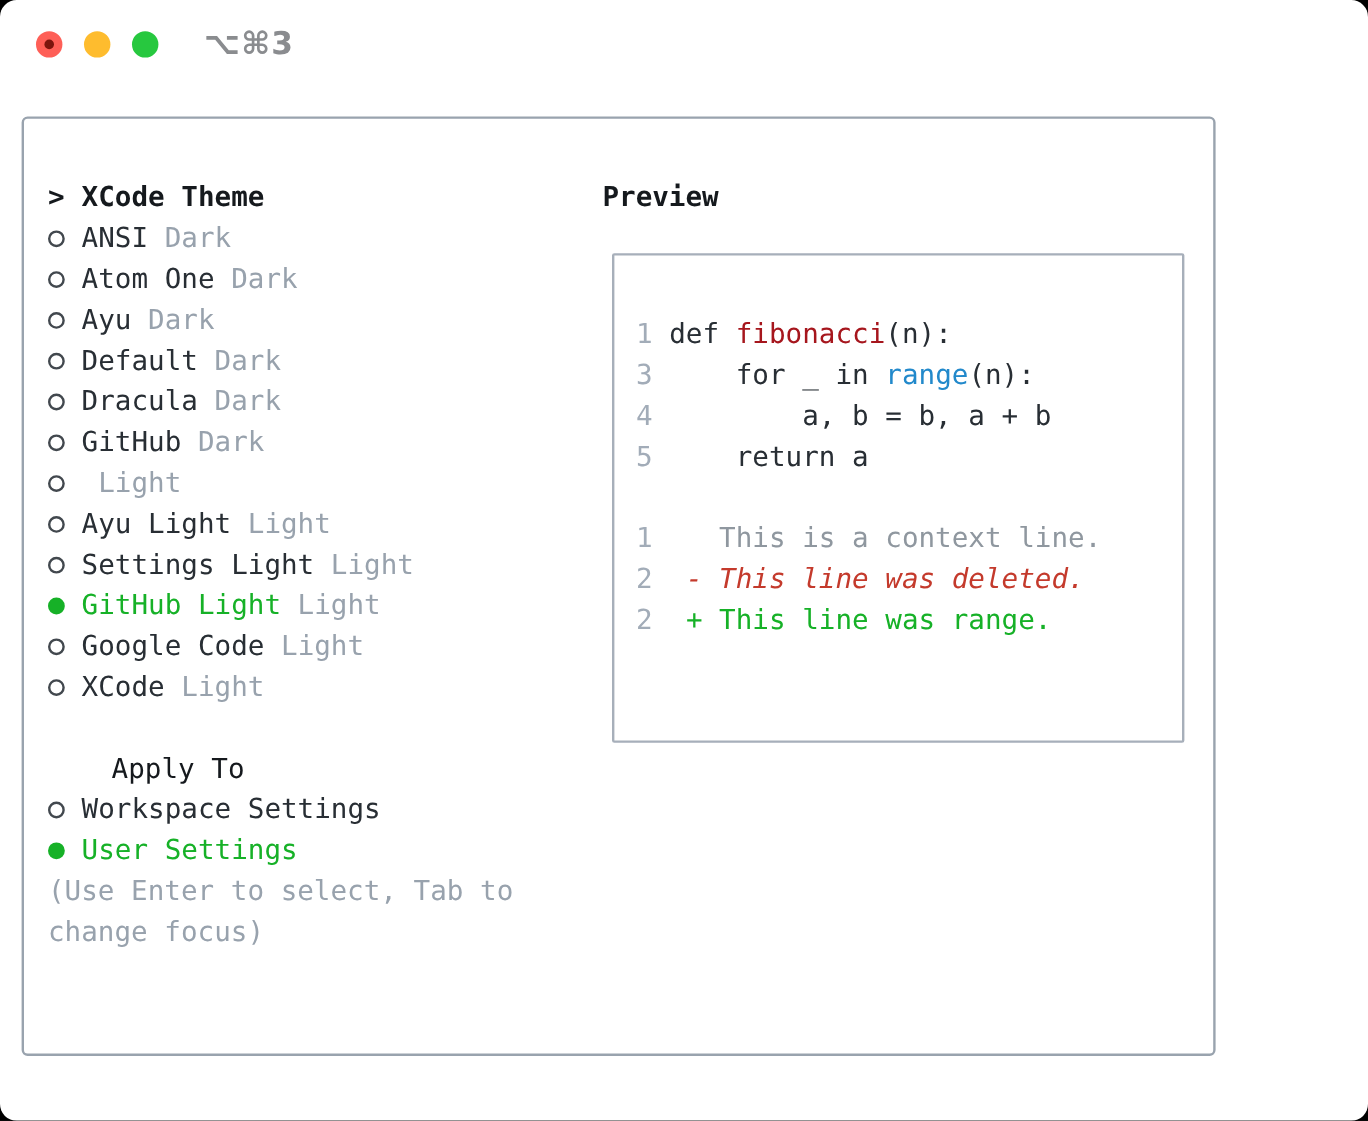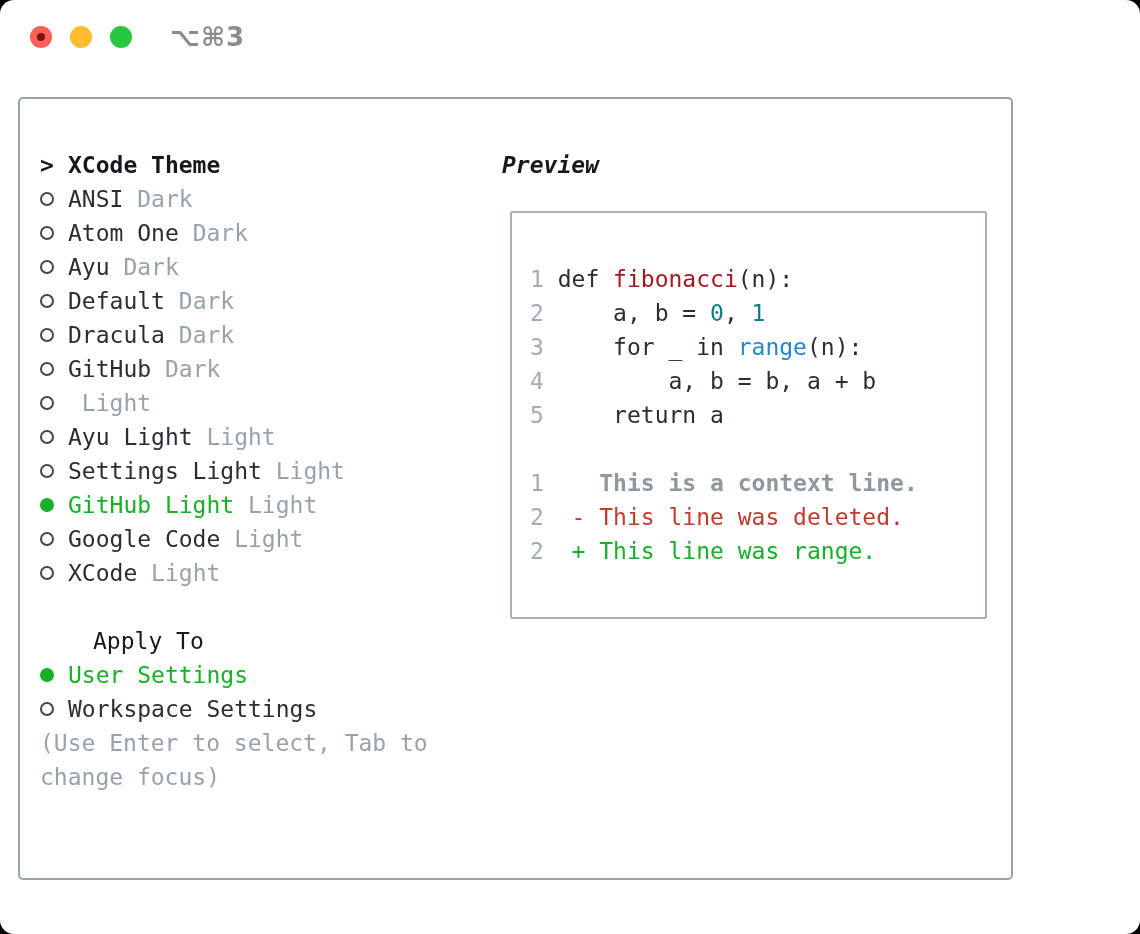--- a/index.html
+++ b/index.html
@@ -48,35 +48,35 @@
   .dot{width:14px;height:14px;border-radius:50%;background:var(--accent_green);}
   .prompt-char{color:var(--header_black);font-weight:bold;}
   .section-title{color:var(--header_black);font-weight:bold;}
   .item-name{color:var(--text_dark);}
   .item-name.selected{color:var(--accent_green);}
   .item-variant{color:var(--muted_gray);}
   .apply-title{color:var(--header_black);margin-left:25px;}
   .hint{width:420px;color:var(--muted_gray);white-space:normal;}
   
   .preview-title{position:absolute;left:482px;top:49px;height:34px;line-height:34px;
-    color:var(--header_black);font-weight:bold;font-style:italic;}
+    color:var(--header_black);font-weight:bold;}
   .preview-box{
     position:absolute;left:490px;top:112px;width:477px;height:408px;
     border:2px solid var(--box_border);border-radius:2px;background:var(--window_bg);
     padding:49px 10px 0 18px;overflow:hidden;
   }
   .code-line{height:34px;line-height:34px;white-space:pre;}
   .diff-block{margin-top:34px;}
   .seg-ln{color:var(--line_number);}
   .seg-text{color:var(--text_dark);}
   .seg-func{color:var(--keyword_red);}
   .seg-numlit{color:var(--number_teal);}
   .seg-builtin{color:var(--builtin_blue);}
-  .seg-ctx{color:var(--context_gray);font-weight:bold;}
-  .seg-del{color:var(--diff_red);}
+  .seg-ctx{color:var(--context_gray);}
+  .seg-del{color:var(--diff_red);font-style:italic;}
   .seg-add{color:var(--diff_green);}
 </style>
 </head>
 <body>
 
 <div class="window">
 
   <div class="titlebar">
     <div class="traffic red">
       <span class="inner-dot"></span>
@@ -110,33 +110,32 @@
         </div>
 
       <div class="row blank"></div>
 
       <div class="row">
         <span class="bullet"></span>
         <span class="apply-title">Apply To</span>
       </div>
 
       <div id="apply-rows">
+          <div class="row"><span class="bullet"><span class="ring"></span></span><span class="item-name">Workspace Settings</span></div>
           <div class="row"><span class="bullet"><span class="dot"></span></span><span class="item-name selected">User Settings</span></div>
-          <div class="row"><span class="bullet"><span class="ring"></span></span><span class="item-name">Workspace Settings</span></div>
         </div>
 
       <div class="hint">(Use Enter to select, Tab to change focus)</div>
     </div>
 
     <div class="preview-title">Preview</div>
 
     <div class="preview-box">
       <div id="snippet-lines">
           <div class="code-line"><span class="seg-ln">1</span><span class="seg-text"> def </span><span class="seg-func">fibonacci</span><span class="seg-text">(n):</span></div>
-          <div class="code-line"><span class="seg-ln">2</span><span class="seg-text">     a, b = </span><span class="seg-numlit">0</span><span class="seg-text">, </span><span class="seg-numlit">1</span></div>
           <div class="code-line"><span class="seg-ln">3</span><span class="seg-text">     for _ in </span><span class="seg-builtin">range</span><span class="seg-text">(n):</span></div>
           <div class="code-line"><span class="seg-ln">4</span><span class="seg-text">         a, b = b, a + b</span></div>
           <div class="code-line"><span class="seg-ln">5</span><span class="seg-text">     return a</span></div>
         </div>
       <div id="diff-lines" class="diff-block">
           <div class="code-line"><span class="seg-ln">1</span><span class="seg-ctx">    This is a context line.</span></div>
           <div class="code-line"><span class="seg-ln">2</span><span class="seg-text">  </span><span class="seg-del">- This line was deleted.</span></div>
           <div class="code-line"><span class="seg-ln">2</span><span class="seg-text">  </span><span class="seg-add">+ This line was range.</span></div>
         </div>
     </div>

